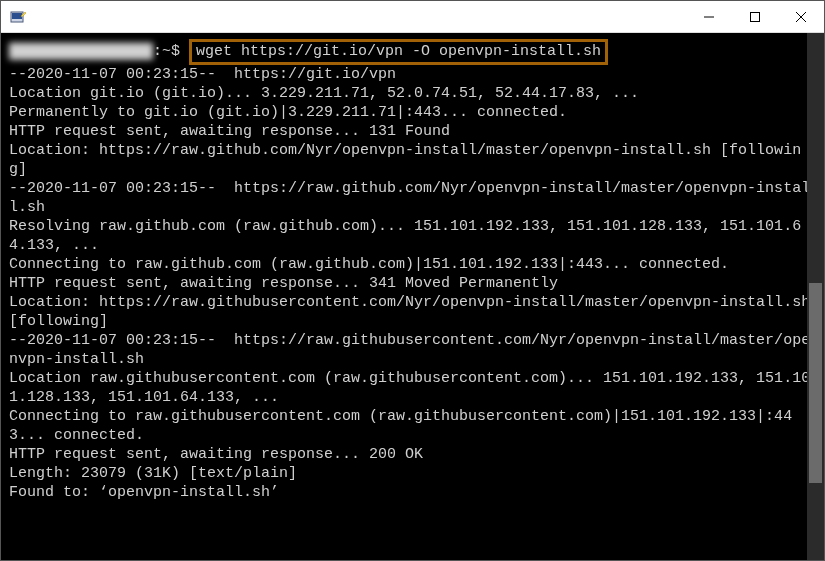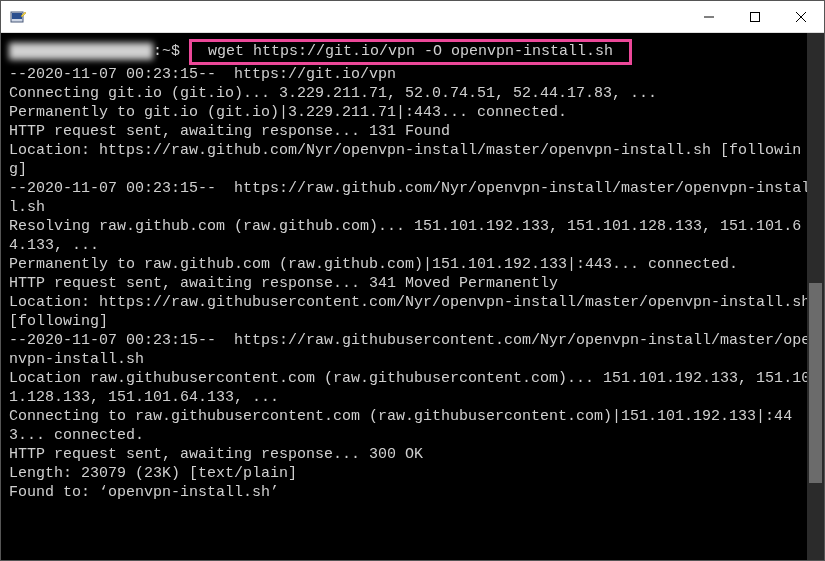--- a/index.html
+++ b/index.html
@@ -60,22 +60,22 @@
     }
     .prompt-user {
       user-select: none;
       background: #000;
       display: inline-block;
       filter: blur(3px);
       -webkit-filter: blur(3px);
     }
     .prompt-tail { color: #d0d0d0; }
     .highlighted-cmd {
-      border: 3px solid #ec4899;
-      padding: 0 16px;
+      border: 3px solid #a16207;
+      padding: 0 4px;
       display: inline-block;
       line-height: 20px;
     }
     .scrollbar {
       position: absolute;
       right: 0;
       top: 0;
       width: 17px;
       height: 100%;
       background: #2b2b2b;
@@ -119,33 +119,33 @@
             <line x1="0" y1="0" x2="10" y2="10"></line>
             <line x1="10" y1="0" x2="0" y2="10"></line>
           </svg>
       </div>
     </div>
   </div>
 
   <div class="terminal-wrap">
     <div class="terminal"><span class="prompt-user">████████████████</span><span class="prompt-tail">:~$ </span><span class="highlighted-cmd">wget https://git.io/vpn -O openvpn-install.sh</span>
 <span>--2020-11-07 00:23:15--  https://git.io/vpn</span>
-<span>Connecting git.io (git.io)... 3.229.211.71, 52.0.74.51, 52.44.17.83, ...</span>
+<span>Location git.io (git.io)... 3.229.211.71, 52.0.74.51, 52.44.17.83, ...</span>
 <span>Permanently to git.io (git.io)|3.229.211.71|:443... connected.</span>
 <span>HTTP request sent, awaiting response... 131 Found</span>
 <span>Location: https://raw.github.com/Nyr/openvpn-install/master/openvpn-install.sh [following]</span>
 <span>--2020-11-07 00:23:15--  https://raw.github.com/Nyr/openvpn-install/master/openvpn-install.sh</span>
 <span>Resolving raw.github.com (raw.github.com)... 151.101.192.133, 151.101.128.133, 151.101.64.133, ...</span>
-<span>Permanently to raw.github.com (raw.github.com)|151.101.192.133|:443... connected.</span>
+<span>Connecting to raw.github.com (raw.github.com)|151.101.192.133|:443... connected.</span>
 <span>HTTP request sent, awaiting response... 341 Moved Permanently</span>
 <span>Location: https://raw.githubusercontent.com/Nyr/openvpn-install/master/openvpn-install.sh [following]</span>
 <span>--2020-11-07 00:23:15--  https://raw.githubusercontent.com/Nyr/openvpn-install/master/openvpn-install.sh</span>
 <span>Location raw.githubusercontent.com (raw.githubusercontent.com)... 151.101.192.133, 151.101.128.133, 151.101.64.133, ...</span>
 <span>Connecting to raw.githubusercontent.com (raw.githubusercontent.com)|151.101.192.133|:443... connected.</span>
-<span>HTTP request sent, awaiting response... 300 OK</span>
-<span>Length: 23079 (23K) [text/plain]</span>
+<span>HTTP request sent, awaiting response... 200 OK</span>
+<span>Length: 23079 (31K) [text/plain]</span>
 <span>Found to: ‘openvpn-install.sh’</span>
 </div>
     <div class="scrollbar">
       <div class="scrollbar-thumb"></div>
     </div>
   </div>
 </div>
 
 </body></html>

